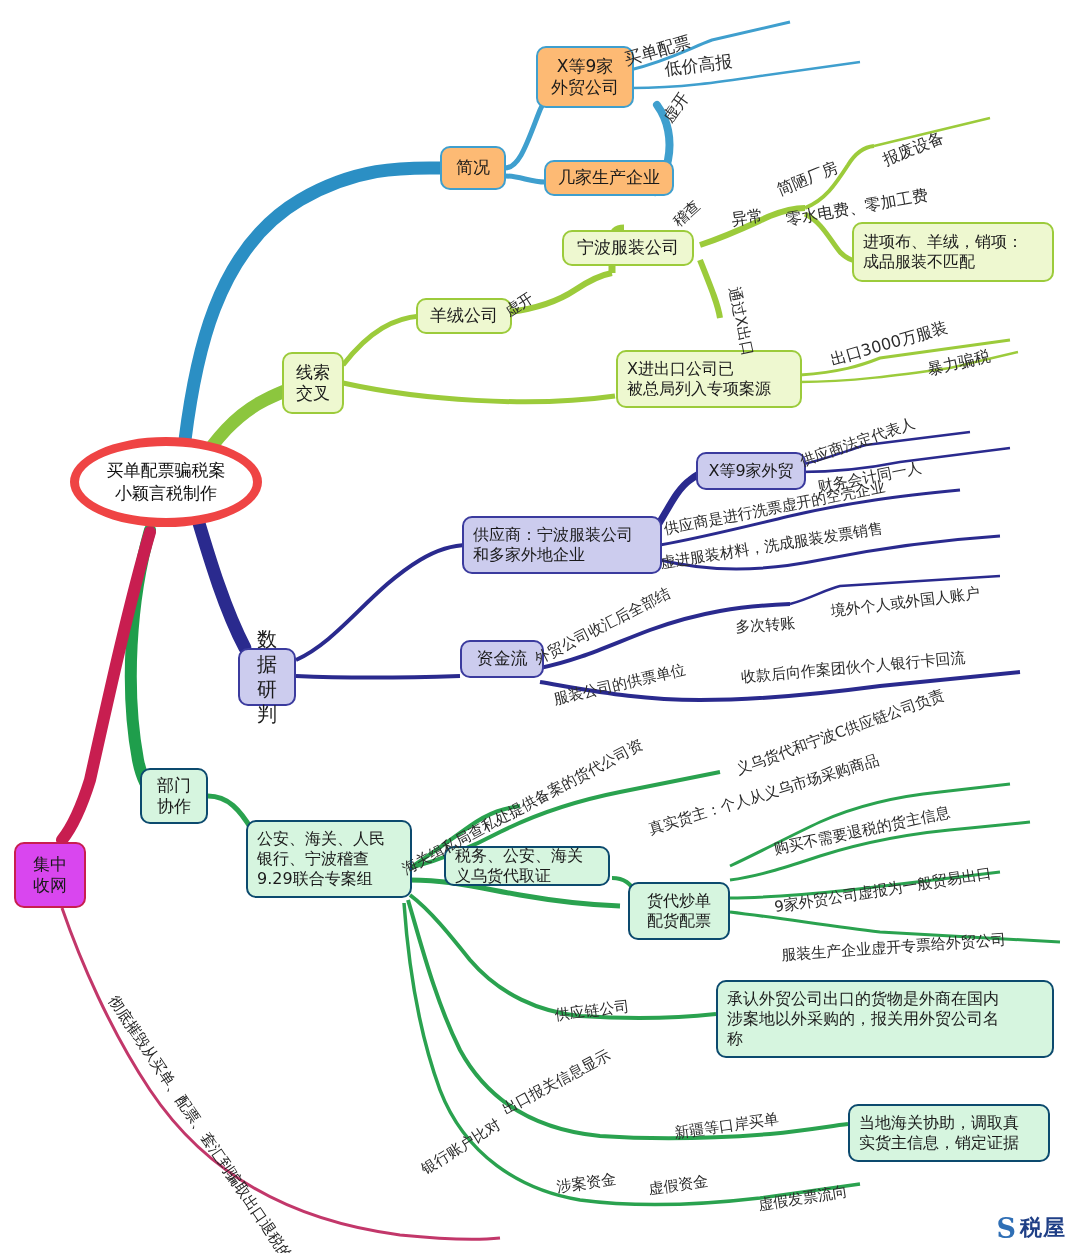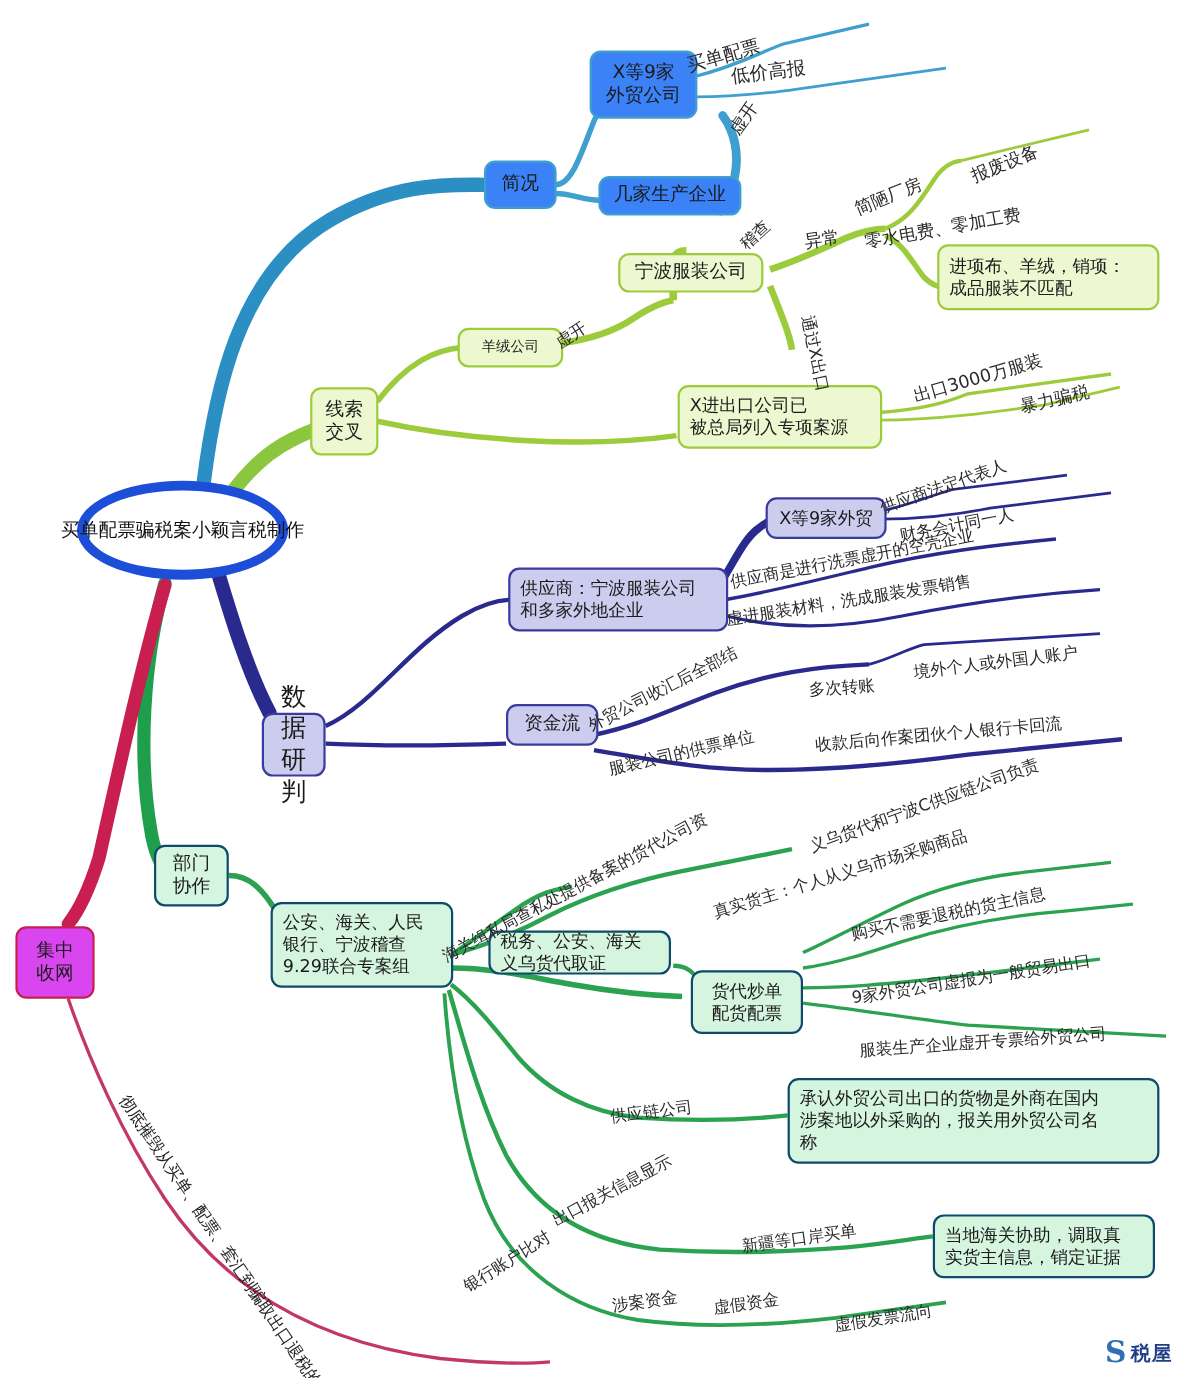--- a/index.html
+++ b/index.html
@@ -4,38 +4,38 @@
 <style>
   html,body{margin:0;padding:0;background:#ffffff;}
   body{font-family:"DejaVu Sans","Liberation Sans",sans-serif;}
   #stage{position:relative;width:1080px;height:1253px;background:#fff;overflow:hidden;}
   svg.links{position:absolute;left:0;top:0;width:1080px;height:1253px;}
 
   .node{position:absolute;box-sizing:border-box;border-radius:10px;
         display:flex;align-items:center;justify-content:center;text-align:center;
         line-height:1.25;white-space:pre-line;padding:5px 9px;}
 
-  .n-blue{background:#3b82f6;border:2px solid #3f9fce;color:#1a1a1a;}
+  .n-blue{background:#fdba74;border:2px solid #3f9fce;color:#1a1a1a;}
   .n-green{background:#eef8d0;border:2px solid #9ccb3b;color:#1a1a1a;}
   .n-purple{background:#ccccee;border:2px solid #3b3b9e;color:#1a1a1a;}
   .n-emerald{background:#d6f5df;border:2px solid #0c4a6e;color:#1a1a1a;}
   .n-pink{background:#d946ef;border:2px solid #c81e50;color:#1a1a1a;}
 
   .center{position:absolute;left:70px;top:437px;width:192px;height:90px;
-          border-radius:50%;border:9px solid #1d4ed8;background:#ffffff;
-          display:flex;align-items:center;justify-content:center;
+          border-radius:50%;border:9px solid #ef4444;background:#ffffff;
+          display:flex;flex-direction:column;align-items:center;justify-content:center;
           box-sizing:border-box;z-index:5;}
   .center span{font-size:17px;color:#111;line-height:1.35;white-space:nowrap;}
 
   .lbl{position:absolute;white-space:pre;color:#2b2b2b;
        transform-origin:left bottom;}
 
   .logo{position:absolute;right:14px;bottom:10px;display:flex;align-items:center;gap:4px;}
   .logo .mark{font-size:27px;font-weight:bold;color:#2f6fb5;font-family:"DejaVu Serif",serif;line-height:1;}
-  .logo .txt{font-size:18px;color:#1f3f86;font-weight:bold;letter-spacing:1px;}
+  .logo .txt{font-size:22px;color:#1f3f86;font-weight:bold;letter-spacing:1px;}
 </style>
 </head>
 <body>
 
 <div id="stage">
 
   <svg class="links" viewBox="0 0 1080 1253">
 
     <path d="M185,440 C195,360 215,250 300,200 C360,165 410,168 440,168" fill="none" stroke="#2b8fc4" stroke-width="13" stroke-linecap="round"></path>
     <path d="M505,168 C520,168 528,140 540,110 C548,92 555,84 565,84" fill="none" stroke="#3f9fce" stroke-width="5"></path>
@@ -98,37 +98,37 @@
 外贸公司</div>
   <div class="node n-blue" style="left:544px;top:160px;width:130px;height:36px;font-size:17px;">几家生产企业</div>
 
   <div class="lbl" style="left:628px;top:48px;font-size:17px;transform:rotate(-16deg);">买单配票</div>
   <div class="lbl" style="left:666px;top:58px;font-size:17px;transform:rotate(-7deg);">低价高报</div>
   <div class="lbl" style="left:676px;top:106px;font-size:16px;transform:rotate(-55deg);">虚开</div>
 
   <div class="node n-green" style="left:282px;top:352px;width:62px;height:62px;font-size:17px;">线索
 交叉</div>
   <div class="node n-green" style="left:562px;top:230px;width:132px;height:36px;font-size:17px;">宁波服装公司</div>
-  <div class="node n-green" style="left:416px;top:298px;width:96px;height:36px;font-size:13px;">羊绒公司</div>
+  <div class="node n-green" style="left:416px;top:298px;width:96px;height:36px;font-size:17px;">羊绒公司</div>
   <div class="node n-green" style="left:852px;top:222px;width:202px;height:60px;font-size:16px;text-align:left;justify-content:flex-start;">进项布、羊绒，销项：
 成品服装不匹配</div>
   <div class="node n-green" style="left:616px;top:350px;width:186px;height:58px;font-size:16px;text-align:left;justify-content:flex-start;">X进出口公司已
 被总局列入专项案源</div>
 
   <div class="lbl" style="left:682px;top:212px;font-size:15px;transform:rotate(-42deg);">稽查</div>
   <div class="lbl" style="left:733px;top:210px;font-size:16px;transform:rotate(-8deg);">异常</div>
   <div class="lbl" style="left:788px;top:210px;font-size:16px;transform:rotate(-10deg);">零水电费、零加工费</div>
   <div class="lbl" style="left:782px;top:180px;font-size:16px;transform:rotate(-22deg);">简陋厂房</div>
   <div class="lbl" style="left:888px;top:150px;font-size:16px;transform:rotate(-22deg);">报废设备</div>
   <div class="lbl" style="left:512px;top:302px;font-size:15px;transform:rotate(-33deg);">虚开</div>
   <div class="lbl" style="left:724px;top:270px;font-size:15px;transform:rotate(78deg);">通过X出口</div>
   <div class="lbl" style="left:834px;top:350px;font-size:16px;transform:rotate(-16deg);">出口3000万服装</div>
   <div class="lbl" style="left:930px;top:360px;font-size:16px;transform:rotate(-13deg);">暴力骗税</div>
 
-  <div class="node n-purple" style="left:238px;top:648px;width:58px;height:58px;font-size:23px;">数据
+  <div class="node n-purple" style="left:238px;top:648px;width:58px;height:58px;font-size:20px;">数据
 研判</div>
   <div class="node n-purple" style="left:696px;top:452px;width:110px;height:38px;font-size:16px;">X等9家外贸</div>
   <div class="node n-purple" style="left:462px;top:516px;width:200px;height:58px;font-size:16px;text-align:left;justify-content:flex-start;">供应商：宁波服装公司
 和多家外地企业</div>
   <div class="node n-purple" style="left:460px;top:640px;width:84px;height:38px;font-size:17px;">资金流</div>
 
   <div class="lbl" style="left:804px;top:452px;font-size:15px;transform:rotate(-19deg);">供应商法定代表人</div>
   <div class="lbl" style="left:820px;top:478px;font-size:15px;transform:rotate(-11deg);">财务会计同一人</div>
   <div class="lbl" style="left:666px;top:520px;font-size:15px;transform:rotate(-11deg);">供应商是进行洗票虚开的空壳企业</div>
   <div class="lbl" style="left:662px;top:554px;font-size:15px;transform:rotate(-9deg);">虚进服装材料，洗成服装发票销售</div>

